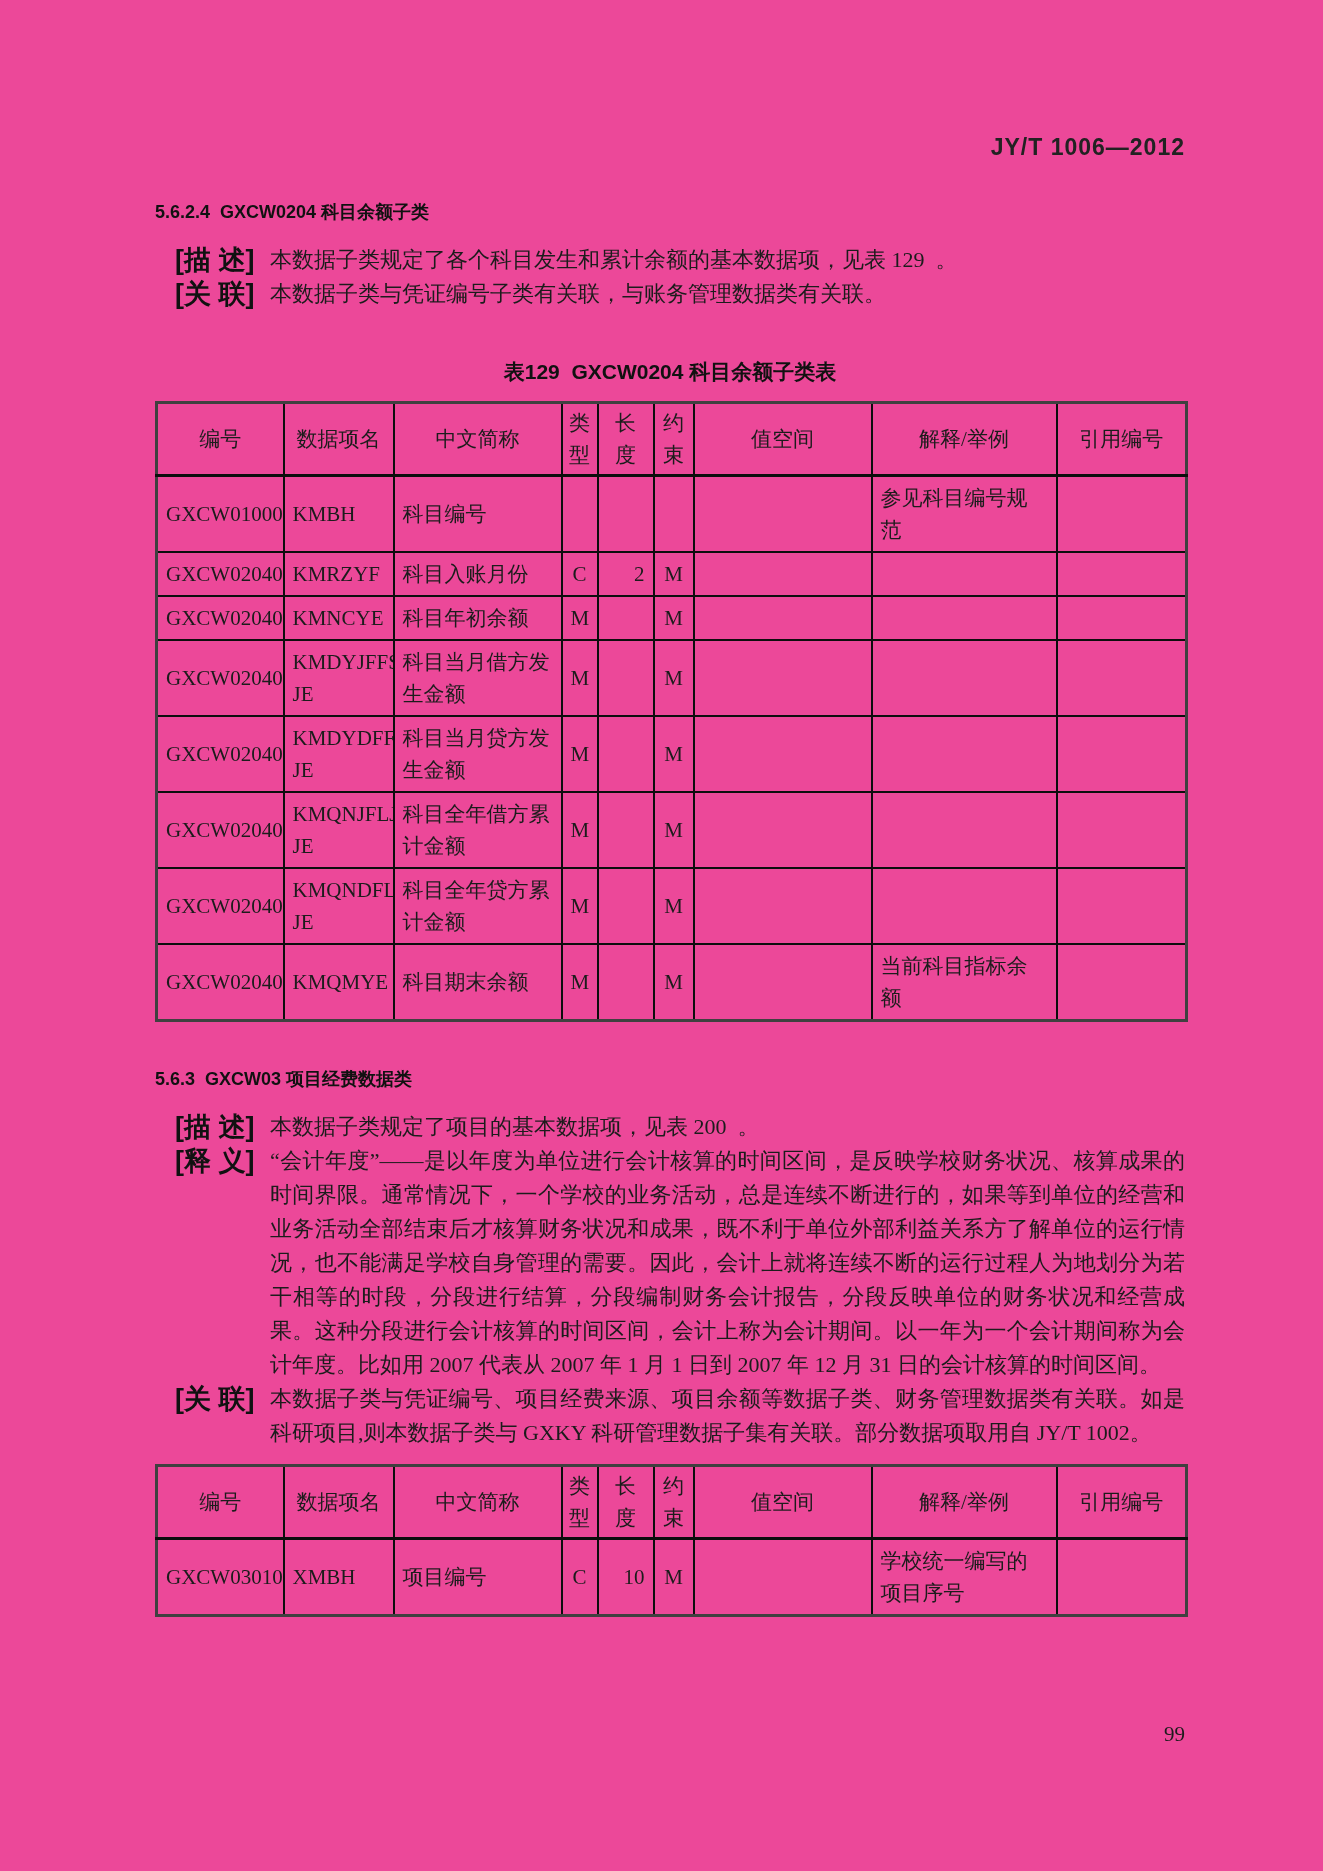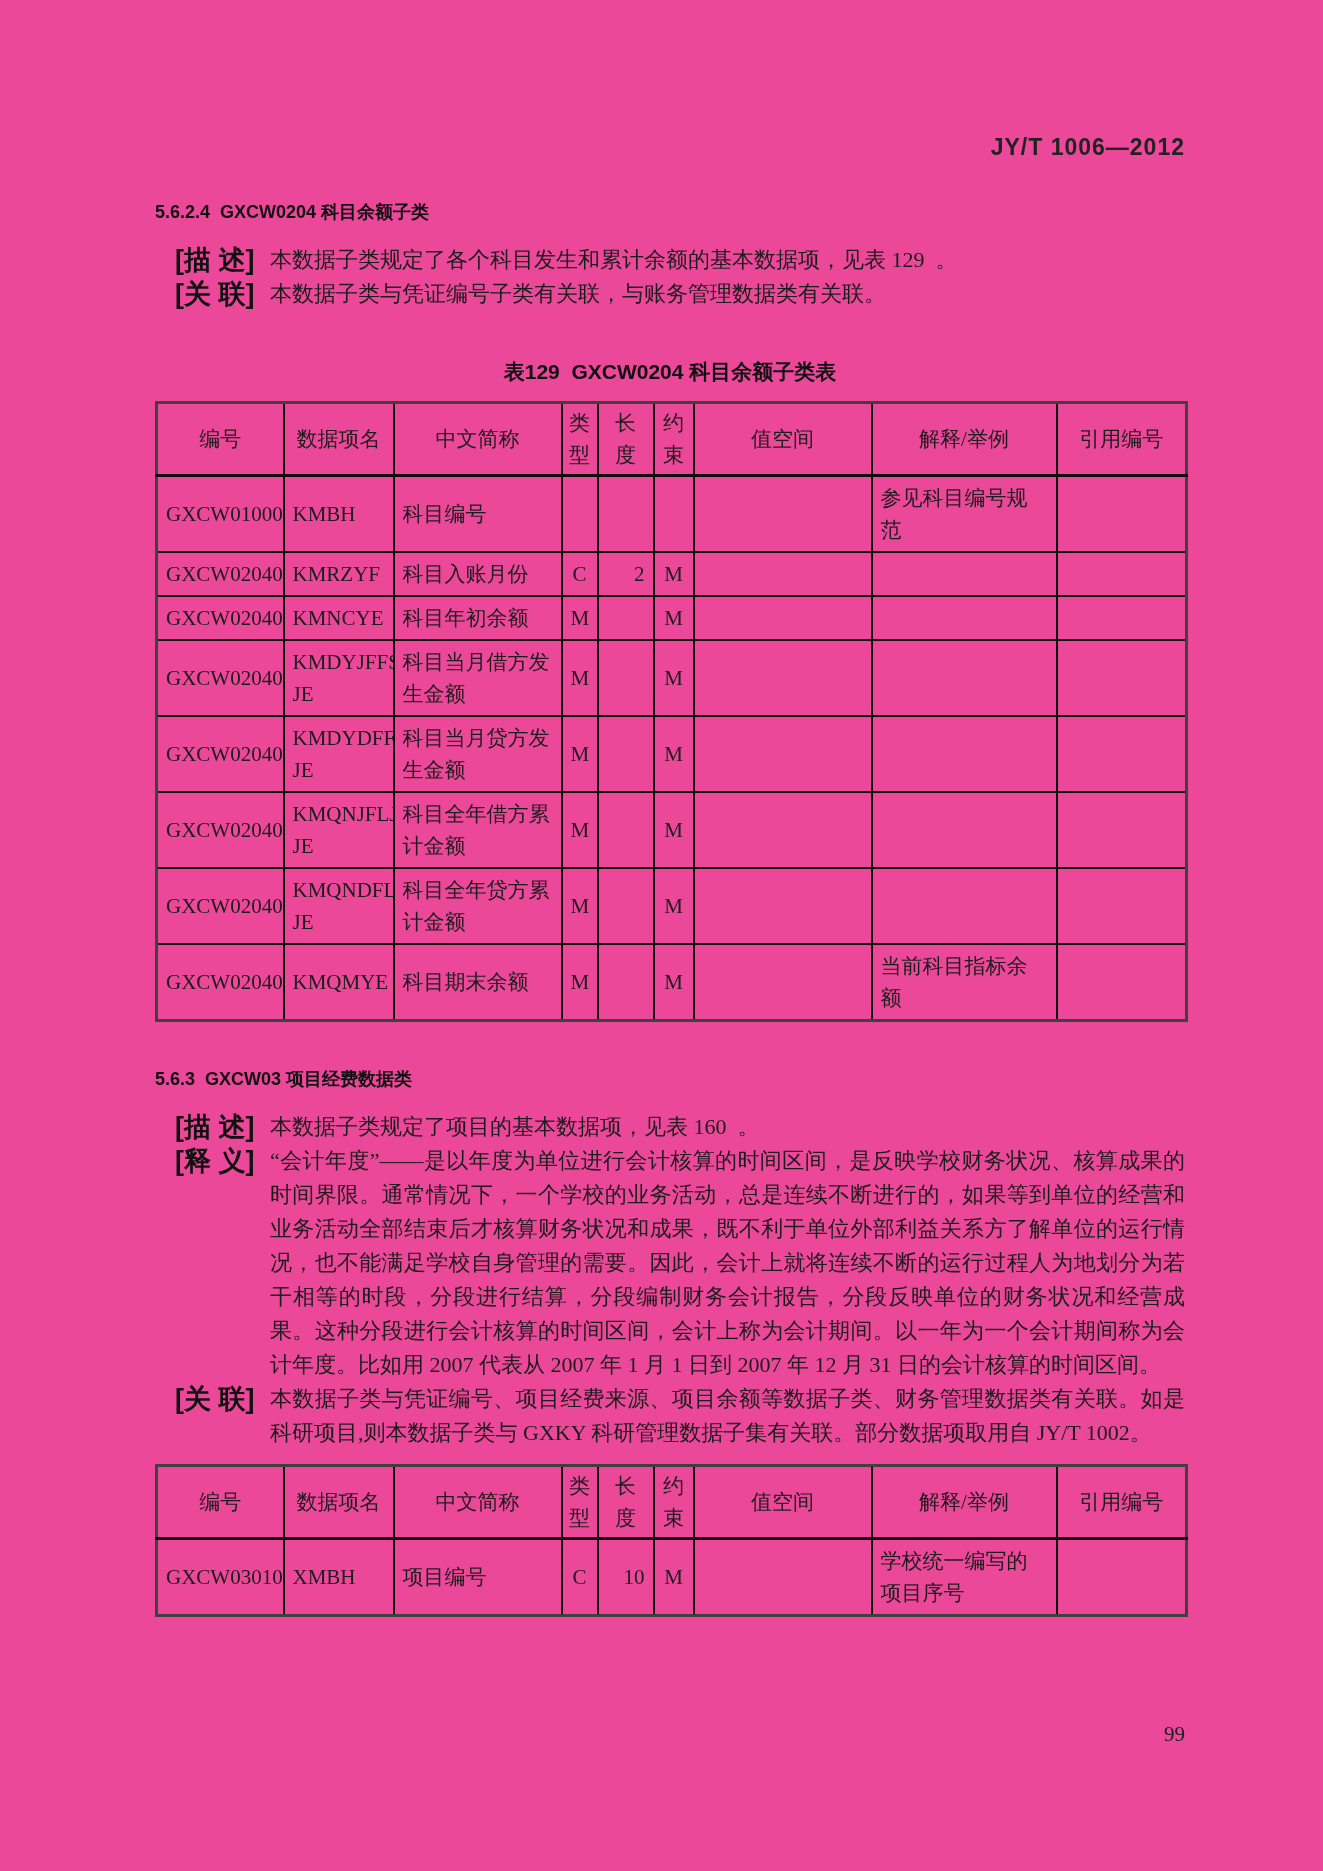--- a/index.html
+++ b/index.html
@@ -216,21 +216,21 @@
           <td></td>
         </tr>
       </tbody>
     </table>
 
     <div id="sec2" class="sec-heading">5.6.3  GXCW03 项目经费数据类</div>
 
     <div class="para-block">
       <div class="para">
         <span class="para-label">[描 述]</span>
-        <div class="para-text pre">本数据子类规定了项目的基本数据项，见表 160  。</div>
+        <div class="para-text pre">本数据子类规定了项目的基本数据项，见表 200  。</div>
       </div>
       <div class="para">
         <span class="para-label">[释 义]</span>
         <div class="para-text">“会计年度”——是以年度为单位进行会计核算的时间区间，是反映学校财务状况、核算成果的时间界限。通常情况下，一个学校的业务活动，总是连续不断进行的，如果等到单位的经营和业务活动全部结束后才核算财务状况和成果，既不利于单位外部利益关系方了解单位的运行情况，也不能满足学校自身管理的需要。因此，会计上就将连续不断的运行过程人为地划分为若干相等的时段，分段进行结算，分段编制财务会计报告，分段反映单位的财务状况和经营成果。这种分段进行会计核算的时间区间，会计上称为会计期间。以一年为一个会计期间称为会计年度。比如用 2007 代表从 2007 年 1 月 1 日到 2007 年 12 月 31 日的会计核算的时间区间。</div>
       </div>
       <div class="para">
         <span class="para-label">[关 联]</span>
         <div class="para-text">本数据子类与凭证编号、项目经费来源、项目余额等数据子类、财务管理数据类有关联。如是科研项目,则本数据子类与 GXKY 科研管理数据子集有关联。部分数据项取用自 JY/T 1002。</div>
       </div>
     </div>

